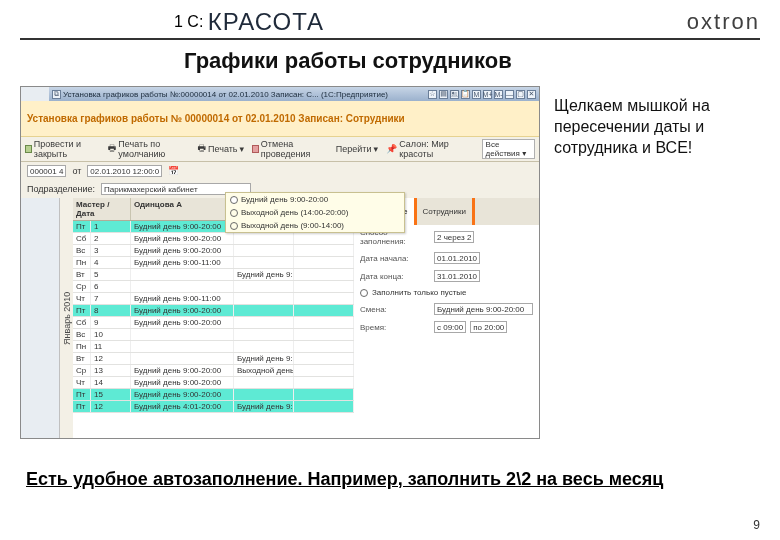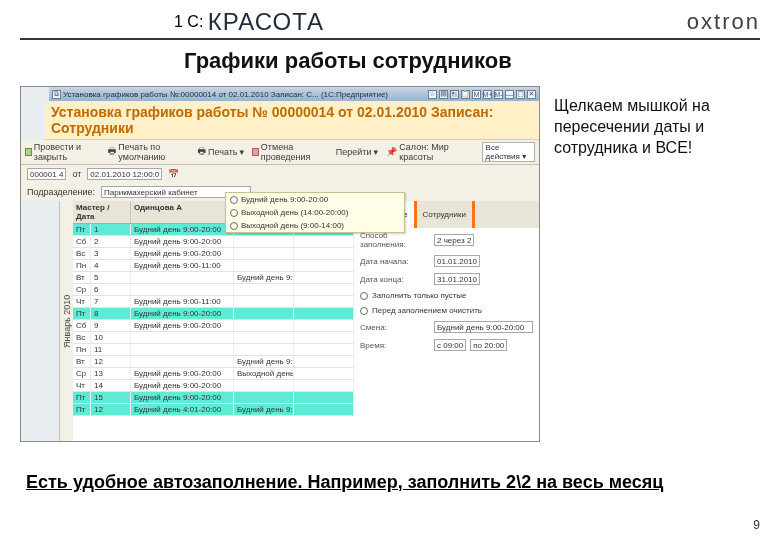--- a/index.html
+++ b/index.html
@@ -8,21 +8,21 @@
   .topbar { display: flex; align-items: center; border-bottom: 2px solid #333; padding-bottom: 2px; }
   .topbar .gap { width: 154px; }
   .topbar .title1 { font-size: 24px; color: #1f2a3a; letter-spacing: 1px; }
   .brand { margin-left: auto; font-size: 22px; color: #404040; letter-spacing: 2px; }
   .subtitle { font-size: 22px; font-weight: bold; text-align: left; padding: 8px 0 12px 164px; color: #111; }
   .main { display: flex; gap: 14px; }
   .shot { width: 520px; border: 1px solid #8a8a8a; background: #e8edf2; font-size: 9px; color: #333; }
   .shot .titlebar { background: linear-gradient(#c7d5e6,#9bb1cd); height: 14px; display: flex; align-items: center; padding: 0 3px; gap: 2px; margin-left: 28px; }
   .titlebar .icn { width: 9px; height: 9px; border: 1px solid #6a7e98; background: #eef3f9; font-size: 7px; display: flex; align-items: center; justify-content: center; color: #4a5a70; }
   .titlebar .ttl { font-size: 8px; color: #1a2a3a; flex: 1; }
-  .docheader { background: #fff0c8; color: #c06a00; font-weight: bold; font-size: 14px; padding: 3px 6px; border-bottom: 1px solid #e6d290; margin-left: 24px; }
+  .docheader { background: #fff0c8; color: #c06a00; font-weight: bold; font-size: 10px; padding: 12px 6px; border-bottom: 1px solid #e6d290; }
   .toolbar2 { background: #f3f0e6; border-bottom: 1px solid #c7c0a8; padding: 2px 4px; display: flex; gap: 8px; align-items: center; }
   .tbtn { display: flex; align-items: center; gap: 2px; color: #3a3a3a; cursor: pointer; }
   .tbtn .sq { width: 8px; height: 8px; background: #b7d090; border: 1px solid #6a8a4a; }
   .tbtn.red .sq { background: #e4a0a0; border-color: #b05a5a; }
   .spacer { flex: 1; }
   .sel { border: 1px solid #b0b0b0; background: #fff; padding: 0 3px; font-size: 8px; }
   .row2 { display: flex; gap: 6px; padding: 3px 6px; align-items: center; background: #f3f0e6; }
   .inp { border: 1px solid #a8a8a8; background: #fff; padding: 0 2px; font-size: 8px; height: 12px; display: inline-flex; align-items: center; }
   .body1 { display: flex; height: 240px; }
   .left { width: 295px; background: #fff; display: flex; margin-left: 38px; }
@@ -252,24 +252,20 @@
             </div>
           <div class="rrow">
               <span class="lbl">Дата конца:</span>
               <span class="inp">31.01.2010</span>
             </div>
           <div class="rrow">
               <span class="radio sel"></span>
               <span>Заполнить только пустые</span>
             </div>
           <div class="rrow">
-              <span class="radio"></span>
-              <span>Перед заполнением очистить</span>
-            </div>
-          <div class="rrow">
               <span class="lbl">Смена:</span>
               <span class="inp" style="flex:1">Будний день 9:00-20:00</span>
             </div>
           <div class="rrow">
               <span class="lbl">Время:</span>
               <span class="inp">с 09:00</span>
               <span class="inp">по 20:00</span>
             </div>
         </div>
       </div>

